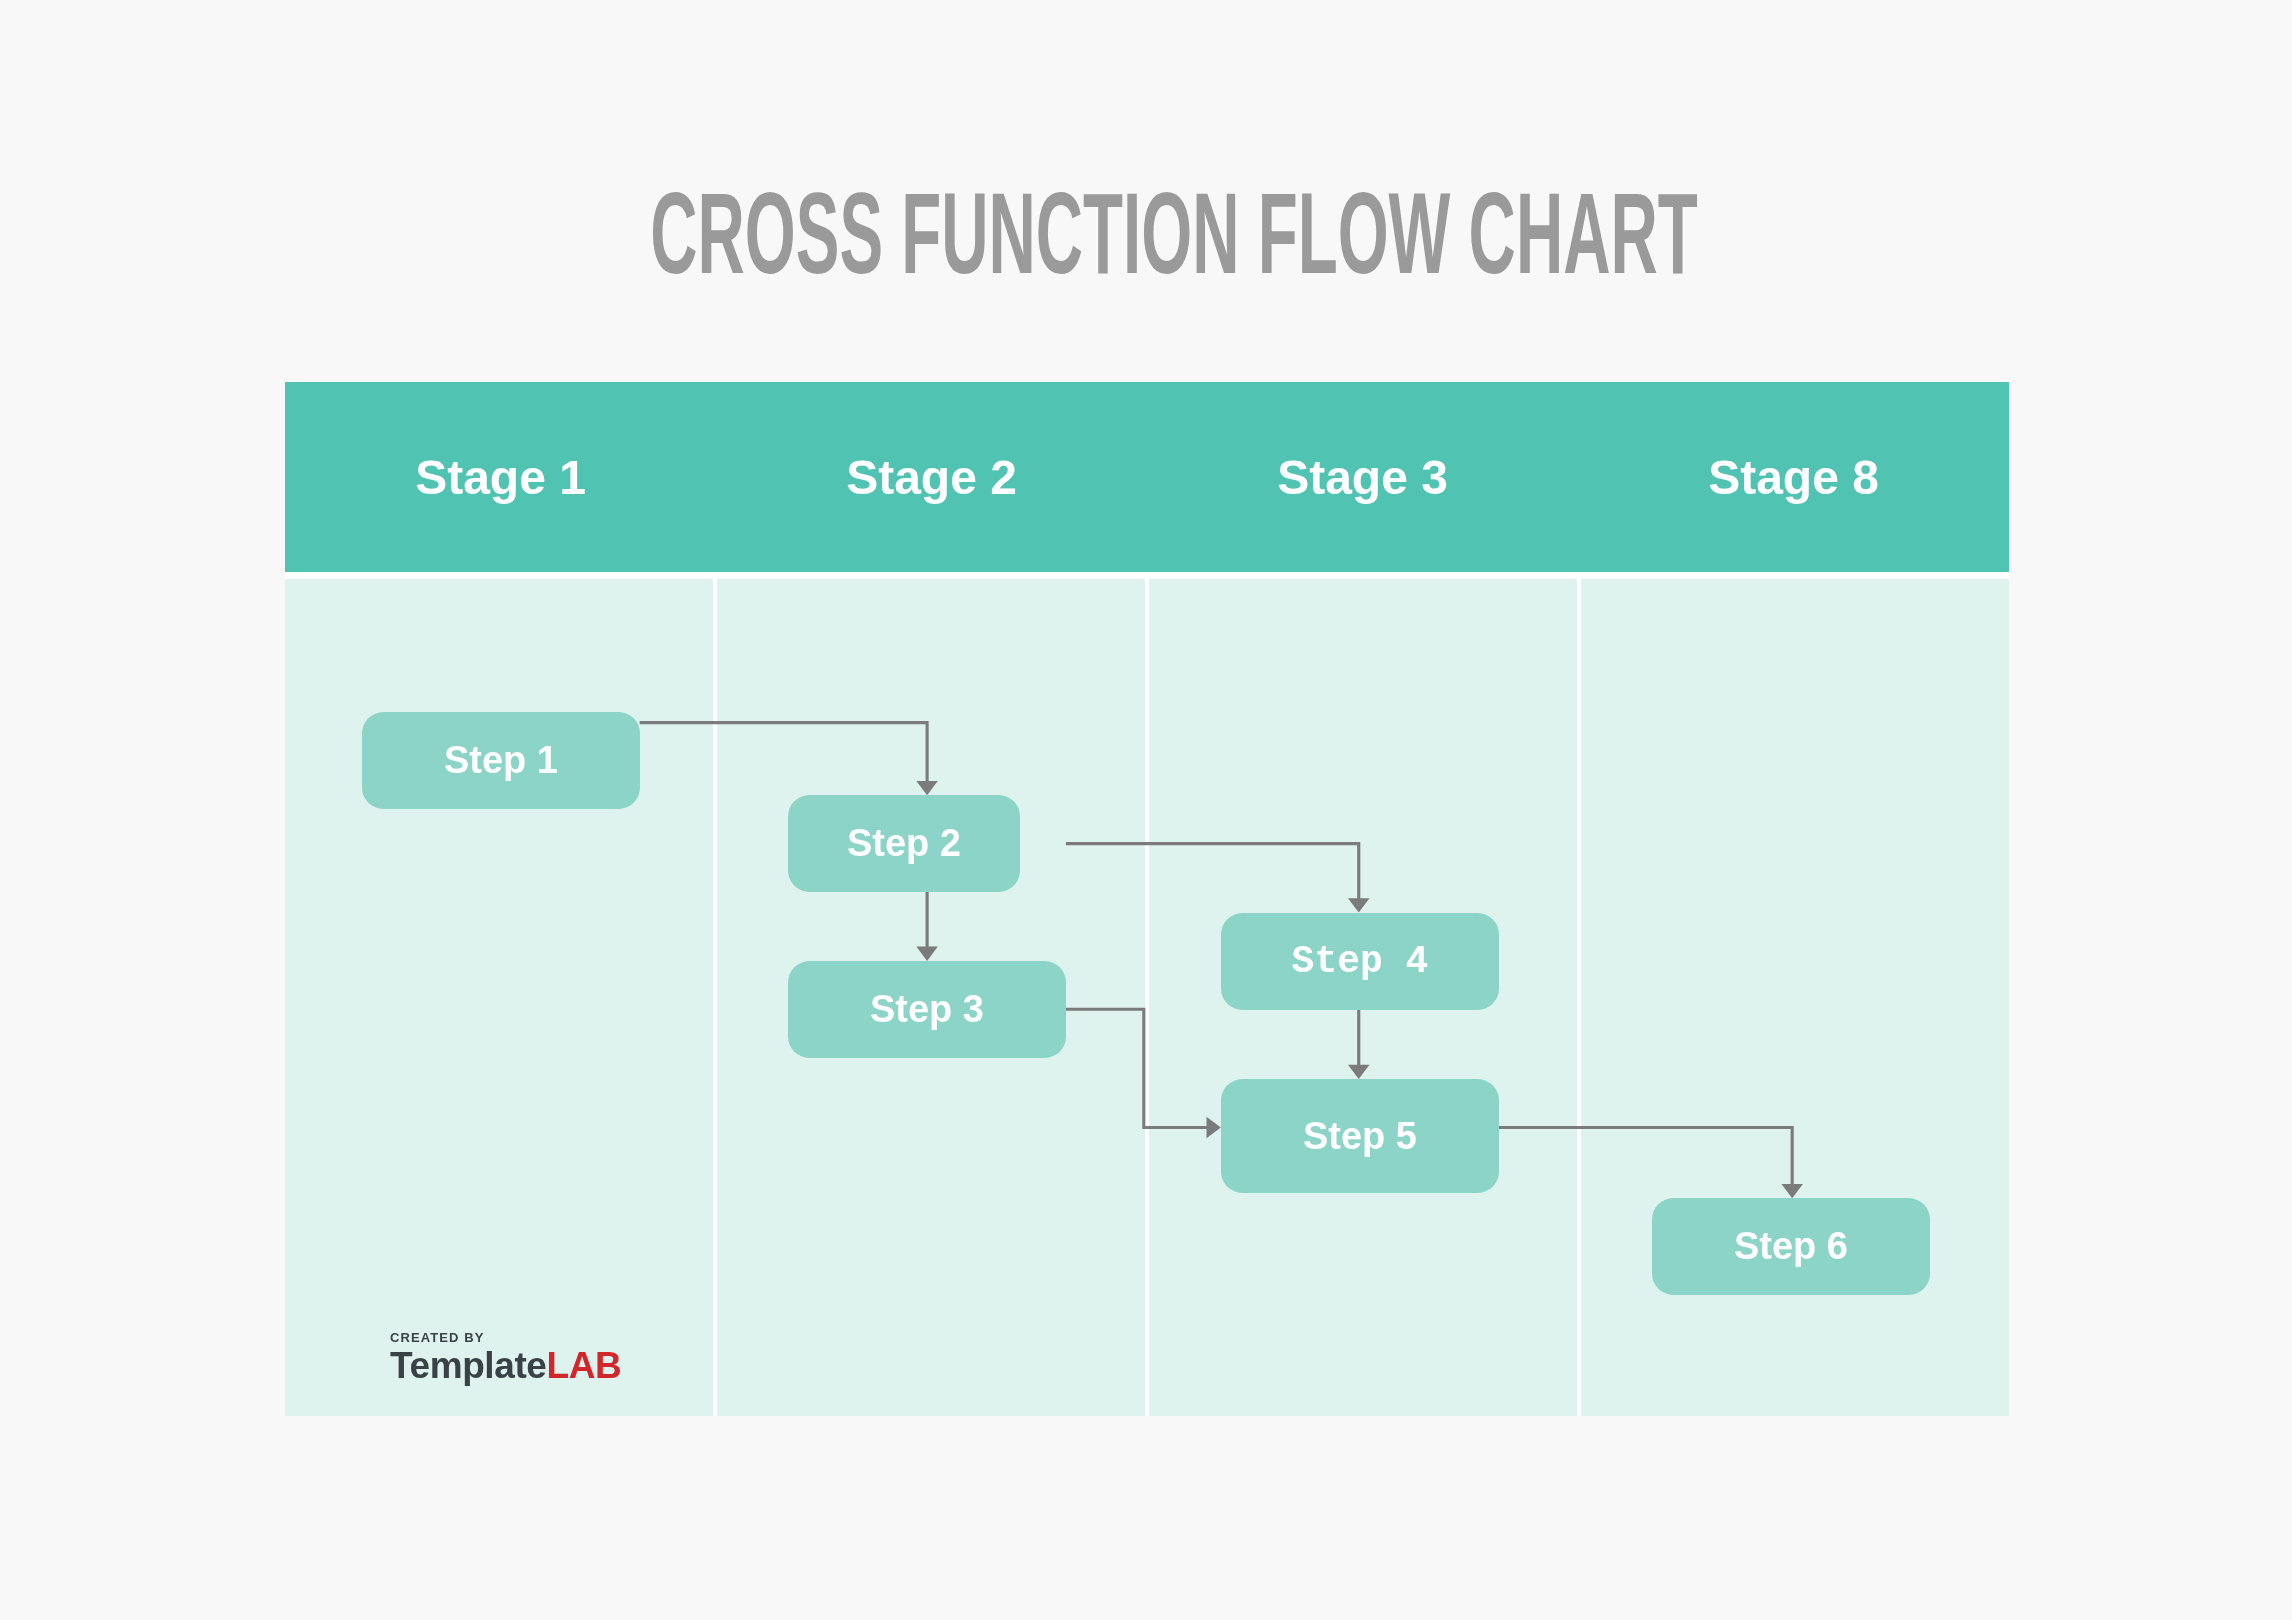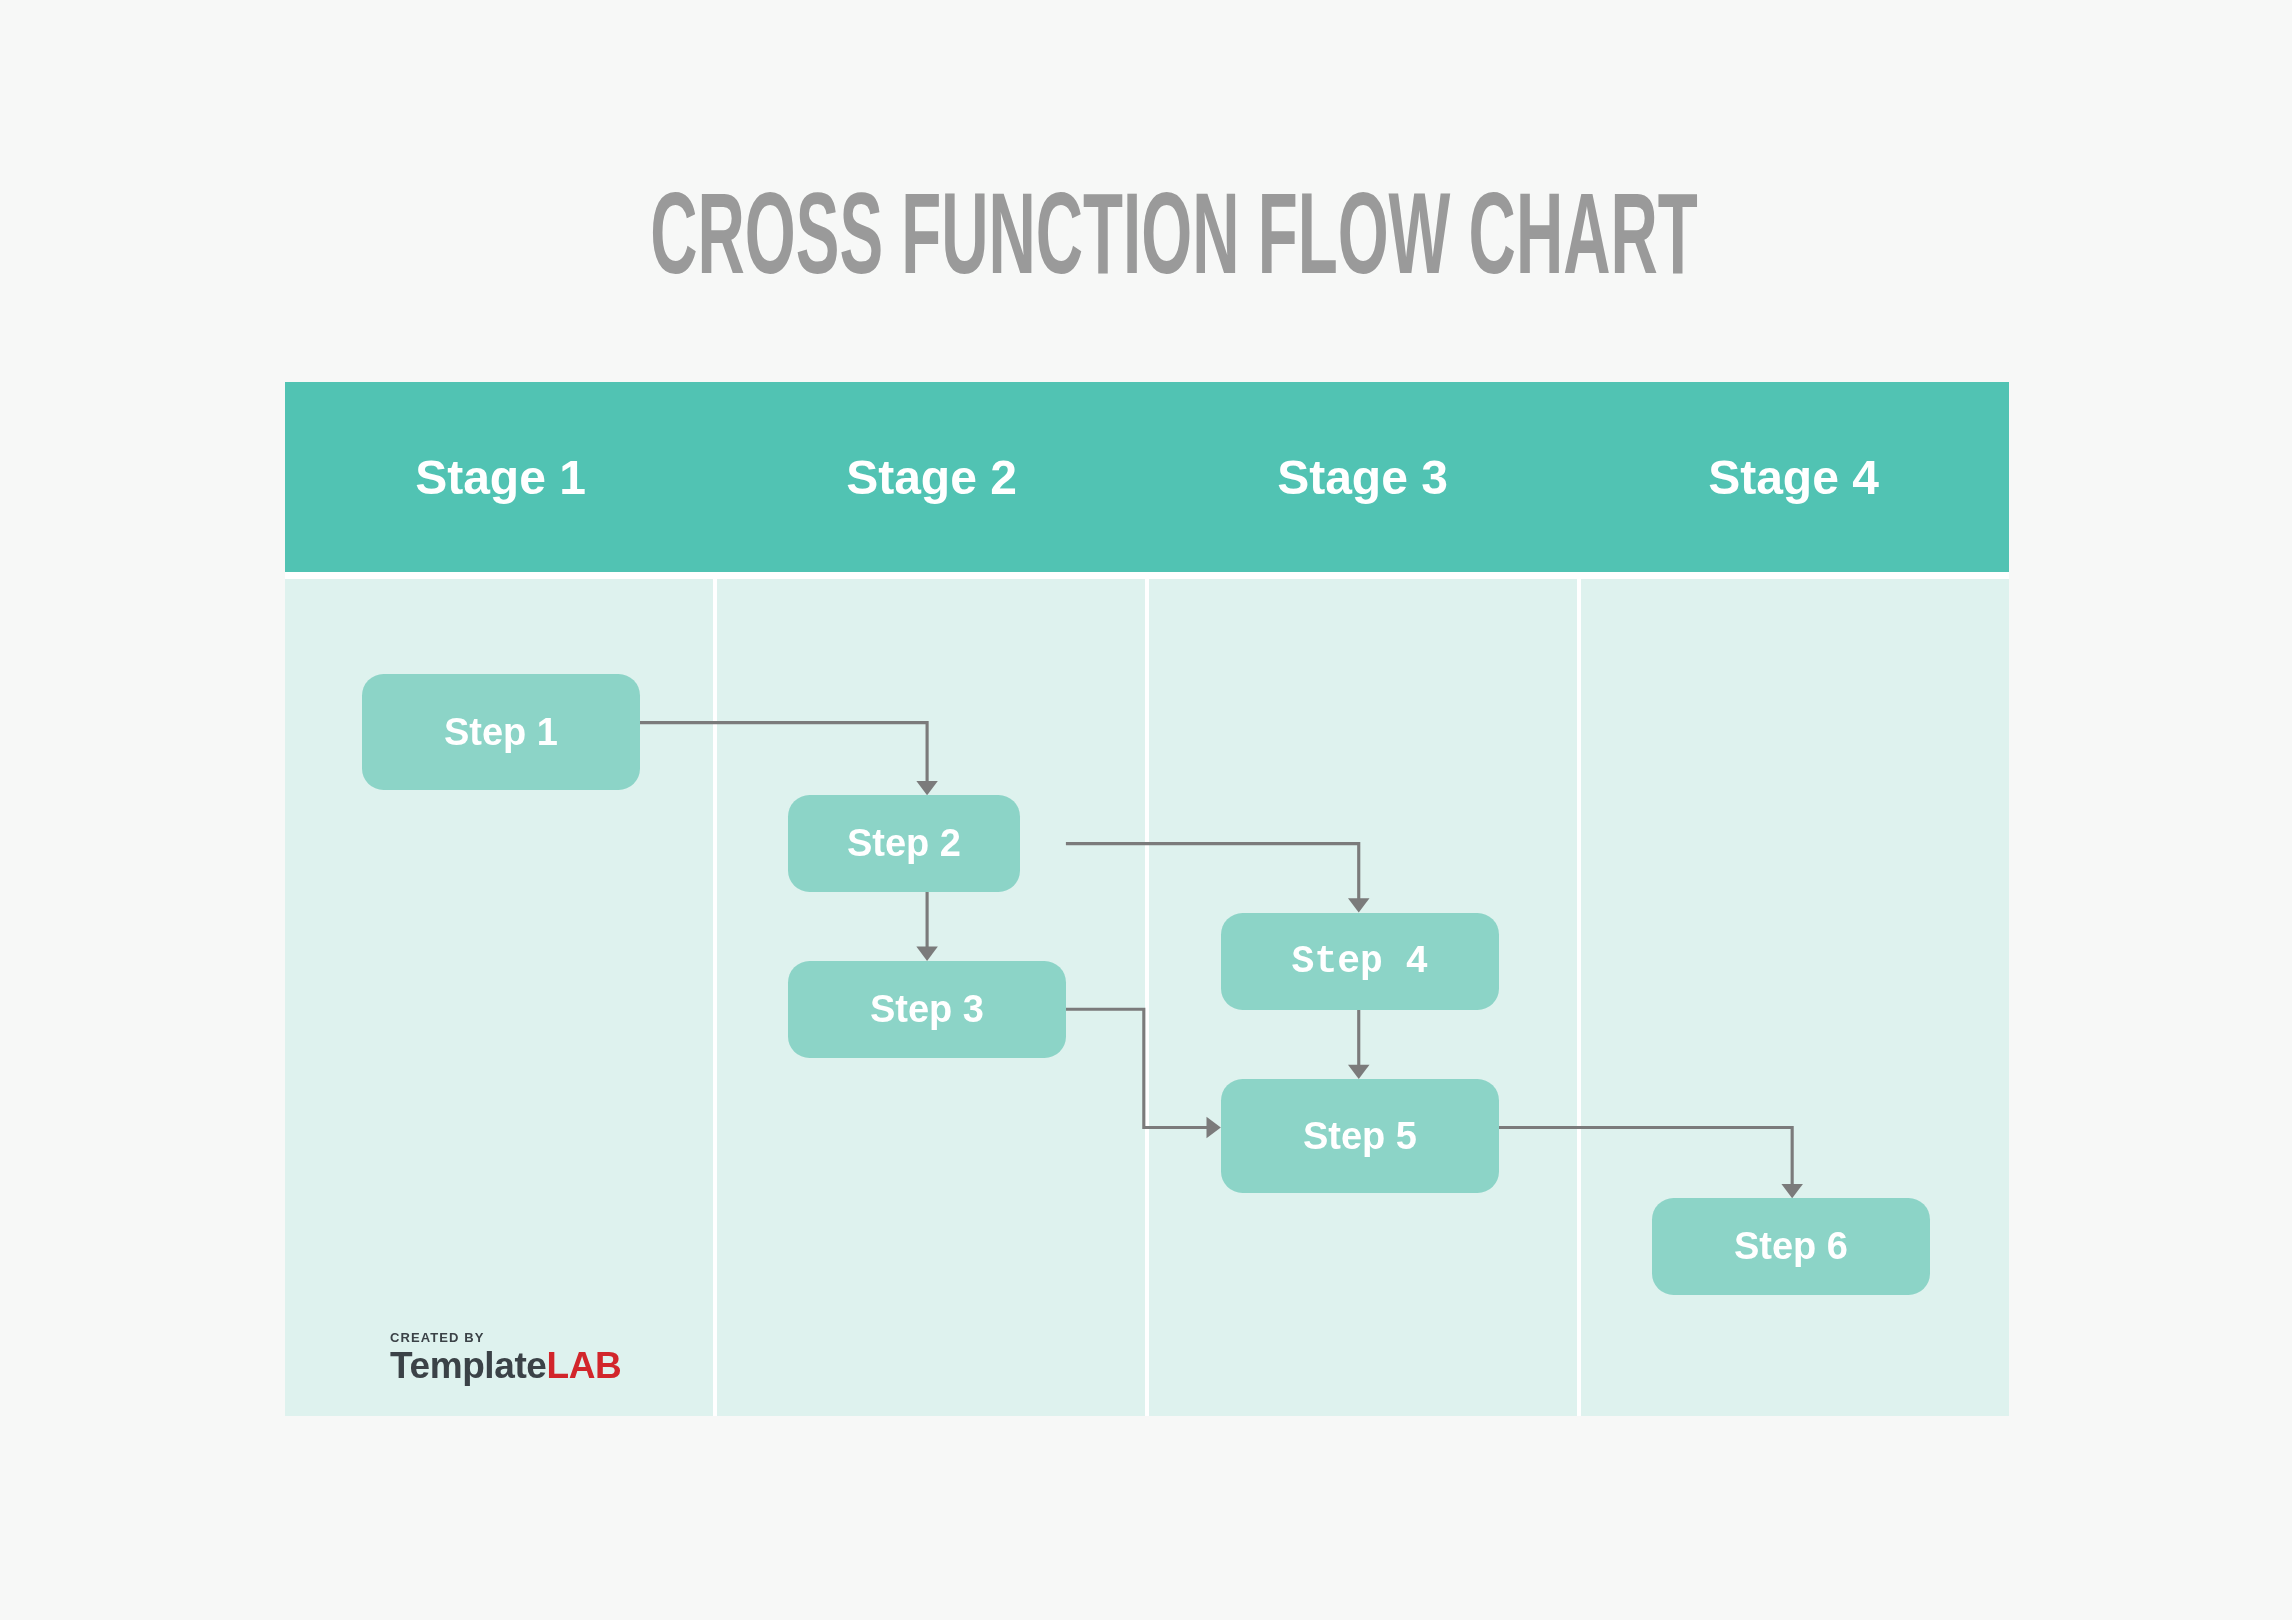--- a/index.html
+++ b/index.html
@@ -122,21 +122,21 @@
       <div class="header-cell">
         <span>Stage 1</span>
       </div>
       <div class="header-cell">
         <span>Stage 2</span>
       </div>
       <div class="header-cell">
         <span>Stage 3</span>
       </div>
       <div class="header-cell">
-        <span>Stage 4</span>
+        <span>Stage 8</span>
       </div>
     </div>
     <div class="body-row">
       <div class="body-cell"></div>
       <div class="body-cell"></div>
       <div class="body-cell"></div>
       <div class="body-cell"></div>
     </div>
   </div>
 
@@ -148,21 +148,21 @@
       <polyline points="1190,942 1517,942 1517,1005" fill="none" stroke="#7B7B7B" stroke-width="3.5"></polyline>
       <path d="M 1505 1003 L 1529 1003 L 1517 1019 Z" fill="#7B7B7B"></path>
       <polyline points="1517,1127 1517,1191" fill="none" stroke="#7B7B7B" stroke-width="3.5"></polyline>
       <path d="M 1505 1189 L 1529 1189 L 1517 1205 Z" fill="#7B7B7B"></path>
       <polyline points="1190,1127 1277,1127 1277,1259 1349,1259" fill="none" stroke="#7B7B7B" stroke-width="3.5"></polyline>
       <path d="M 1347 1247 L 1347 1271 L 1363 1259 Z" fill="#7B7B7B"></path>
       <polyline points="1673,1259 2001,1259 2001,1324" fill="none" stroke="#7B7B7B" stroke-width="3.5"></polyline>
       <path d="M 1989 1322 L 2013 1322 L 2001 1338 Z" fill="#7B7B7B"></path>
     </svg>
 
-  <div class="step-box" style="left: 362px; top: 674px; width: 278px; height: 116px;">
+  <div class="step-box" style="left: 362px; top: 712px; width: 278px; height: 97px;">
     <span>Step 1</span>
   </div>
   <div class="step-box" style="left: 788px; top: 795px; width: 232px; height: 97px;">
     <span>Step 2</span>
   </div>
   <div class="step-box" style="left: 788px; top: 961px; width: 278px; height: 97px;">
     <span>Step 3</span>
   </div>
   <div class="step-box" style="left: 1221px; top: 913px; width: 278px; height: 97px; font-family: Liberation Mono, monospace;">
     <span>Step 4</span>

